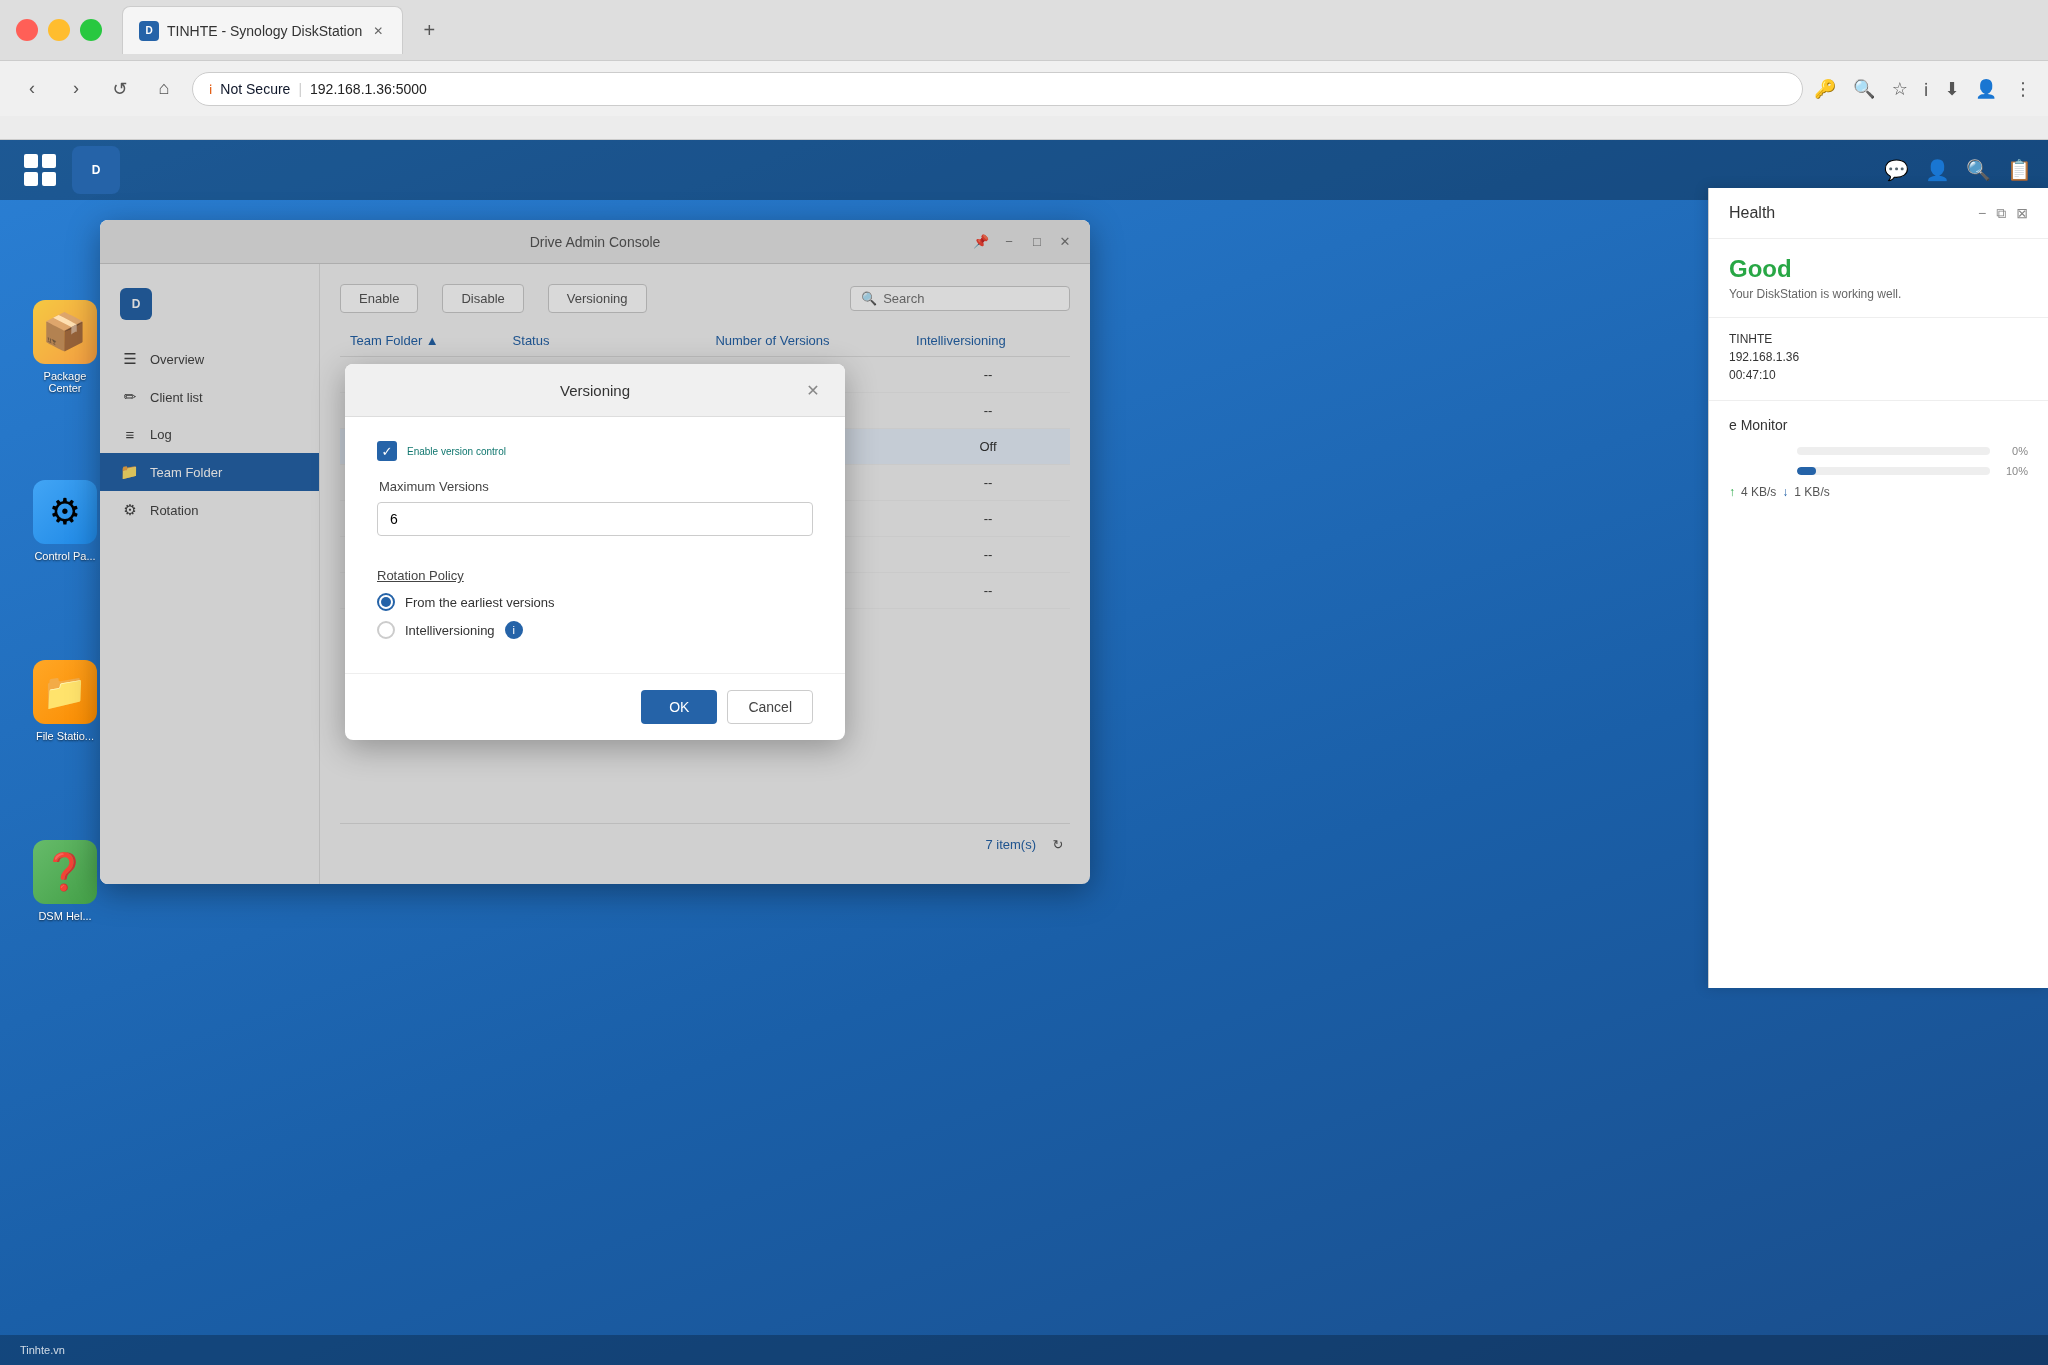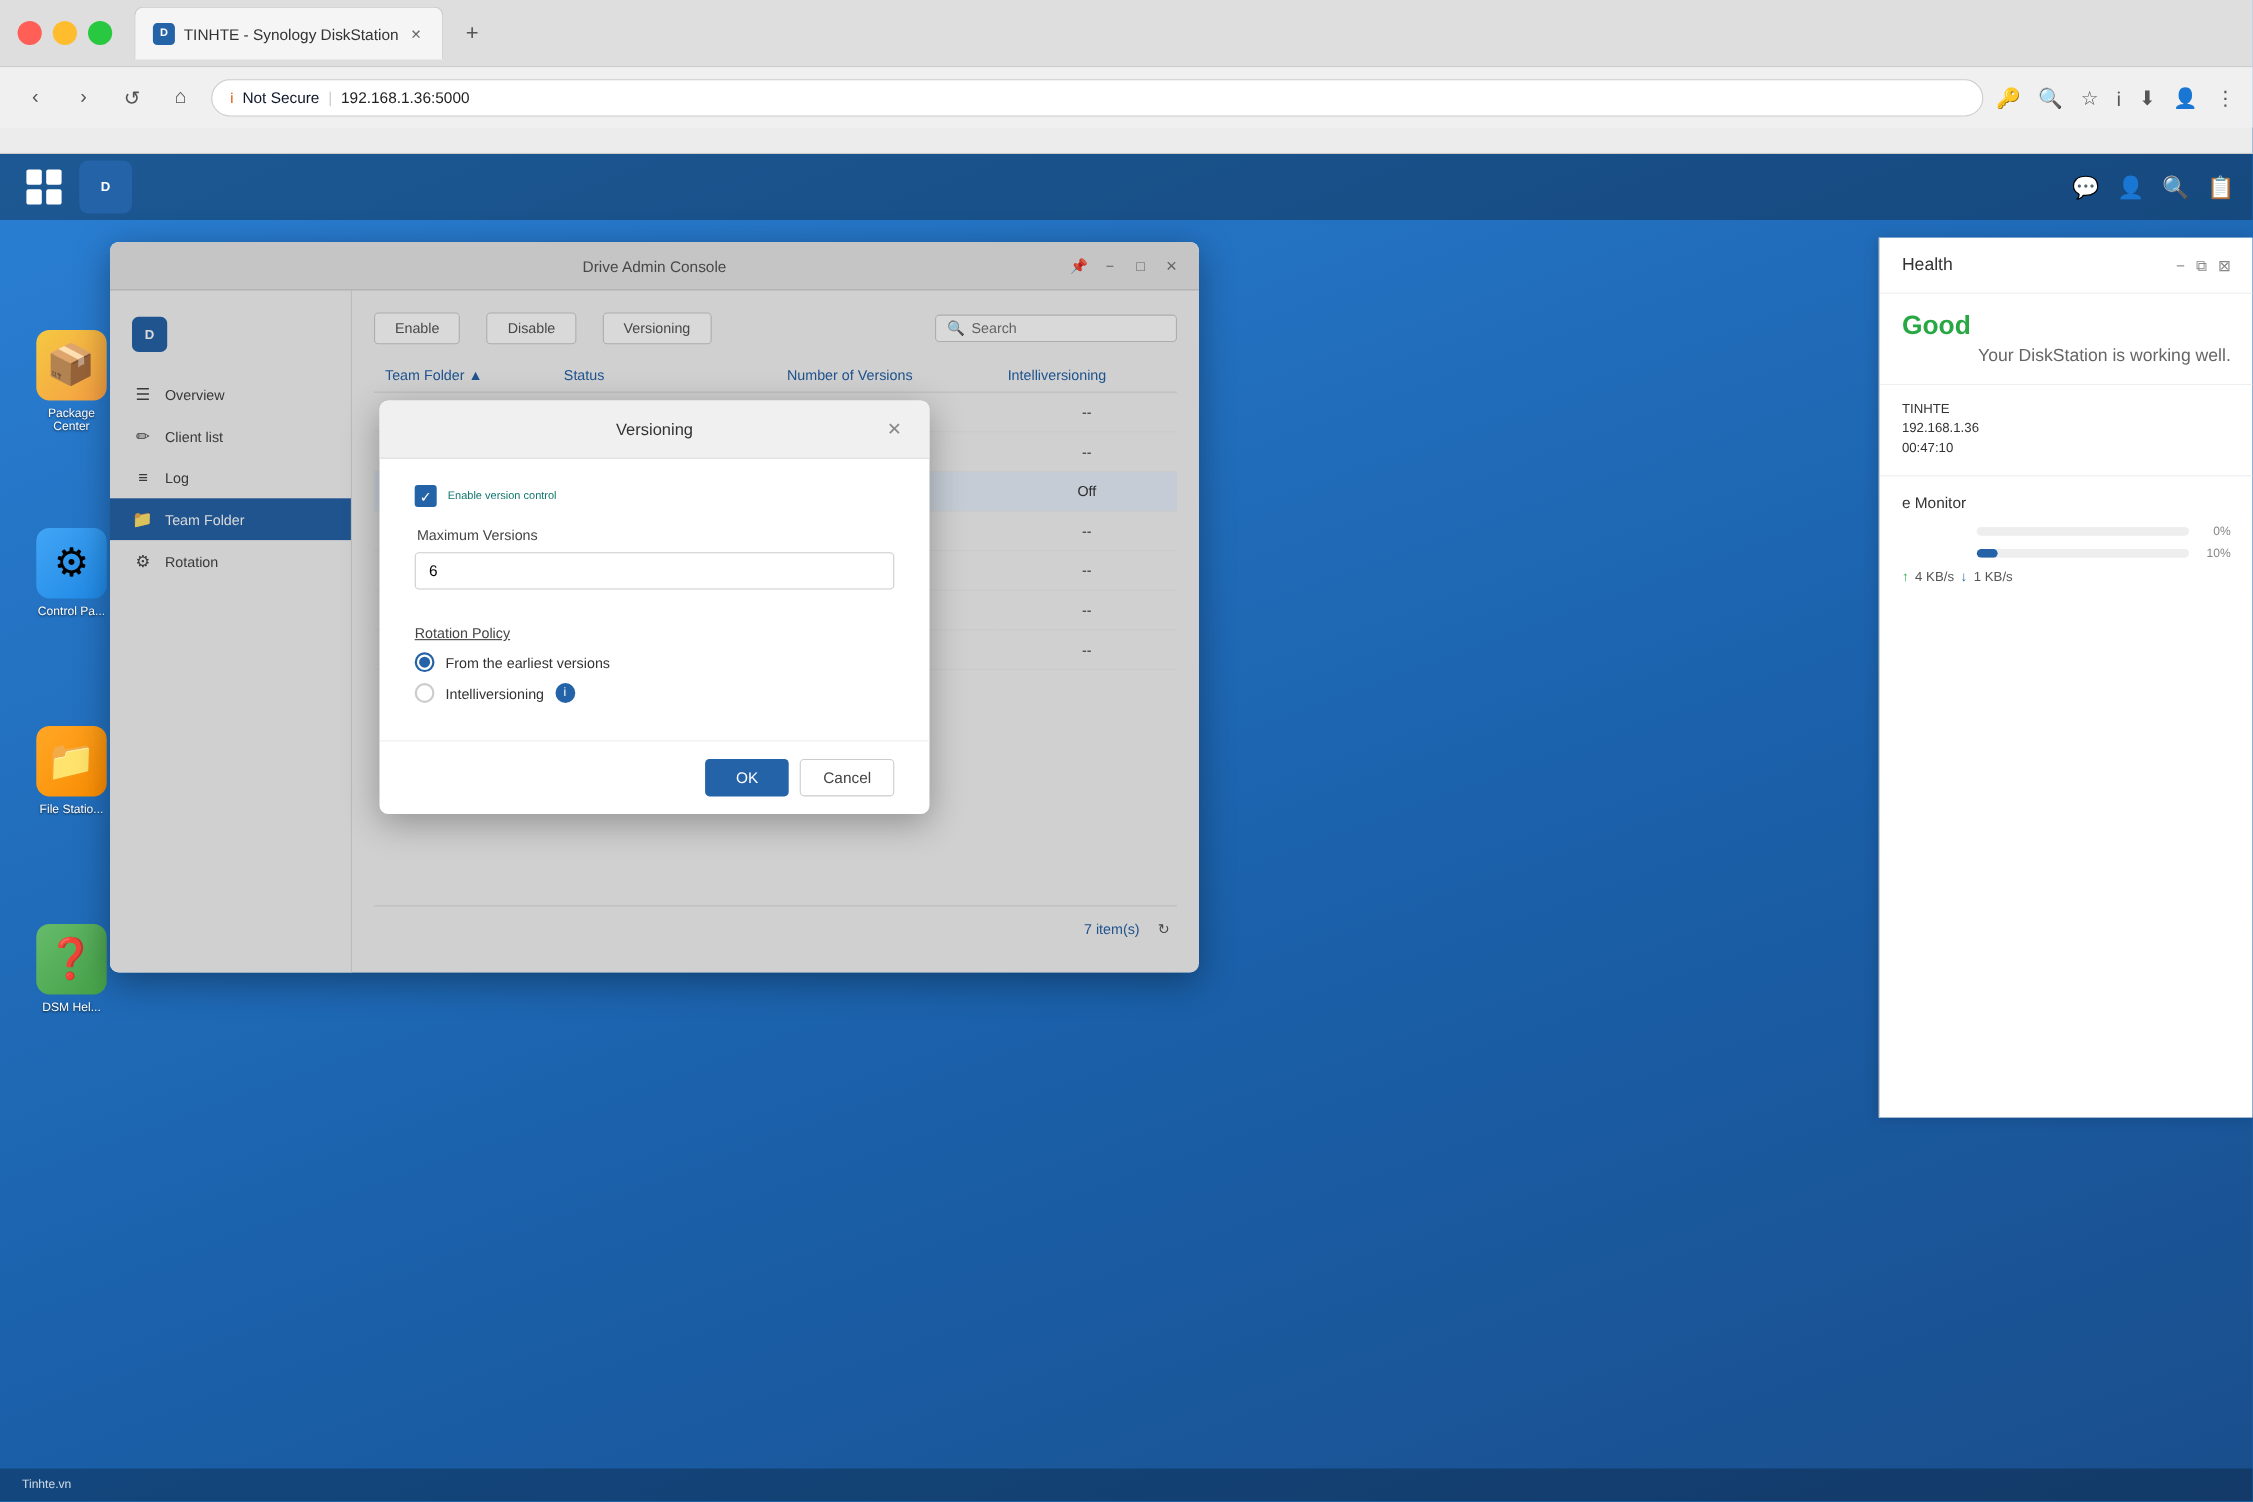--- a/index.html
+++ b/index.html
@@ -392,21 +392,21 @@
       color: #444;
       border: 1px solid #ccc;
       border-radius: 4px;
       cursor: pointer;
       font-size: 14px;
     }
 
     
     .health-panel {
       position: absolute;
-      top: 76px; right: 0;
+      top: 48px; right: 0;
       width: 340px;
       background: white;
       border-left: 1px solid #ccc;
       box-shadow: -2px 0 12px rgba(0,0,0,0.15);
       z-index: 5;
       height: 800px;
       overflow: hidden;
     }
     .health-panel-header {
       padding: 16px 20px;
@@ -415,21 +415,21 @@
     }
     .health-panel-header-btns {
       display: flex; justify-content: space-between; align-items: center;
     }
     .health-win-btn { font-size: 14px; color: #888; cursor: pointer; }
     .health-status {
       padding: 16px 20px;
       border-bottom: 1px solid #eee;
     }
     .health-status-good { font-size: 24px; font-weight: 600; color: #28a745; margin-bottom: 4px; }
-    .health-status-msg { font-size: 16px; color: #666; text-align: right; }
+    .health-status-msg { font-size: 12px; color: #666; }
     .health-info {
       padding: 14px 20px;
       border-bottom: 1px solid #eee;
     }
     .health-info-row { display: flex; justify-content: space-between; margin-bottom: 4px; }
     .health-info-value { font-size: 12px; color: #333; font-weight: 500; }
     .health-monitor {
       padding: 16px 20px;
     }
     .health-monitor-title { font-size: 14px; font-weight: 500; margin-bottom: 12px; color: #333; }

